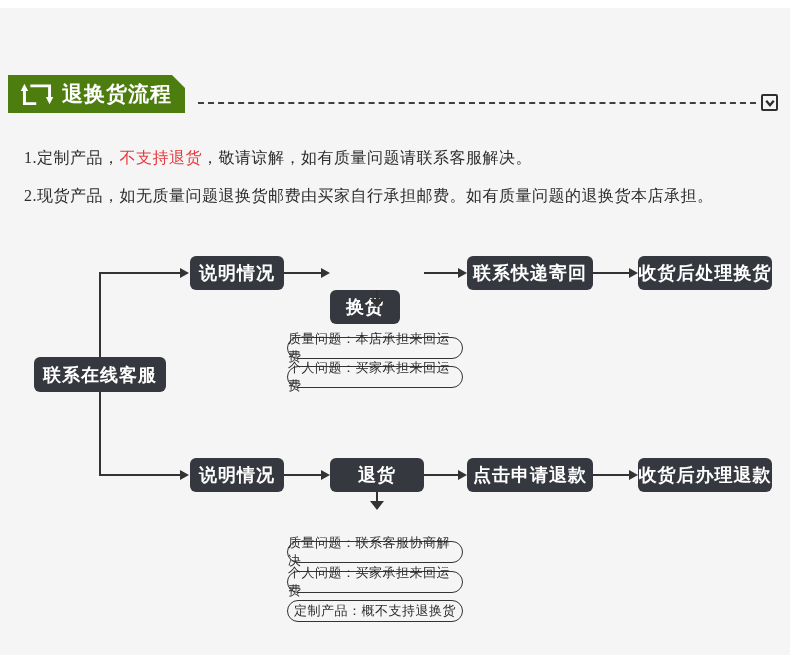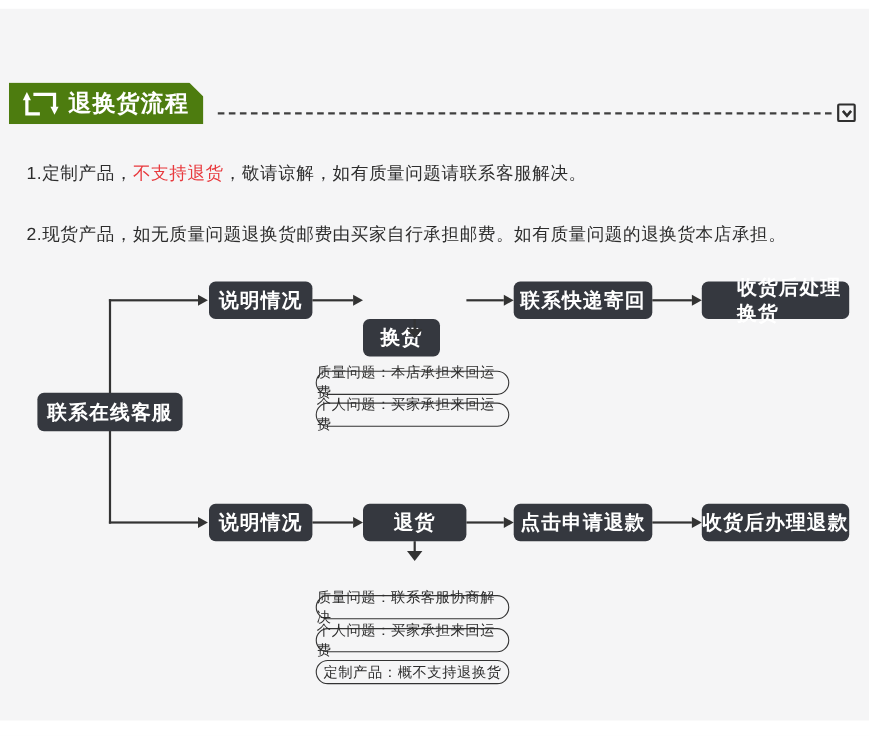--- a/index.html
+++ b/index.html
@@ -17,21 +17,21 @@
     clip-path:polygon(0 0,164px 0,177px 13px,177px 100%,0 100%);
   }
   .banner-title{color:#ffffff;font-size:21px;font-weight:bold;letter-spacing:1px;margin-left:8px;}
   .dash-line{position:absolute;left:198px;top:102px;width:558px;height:0;border-top:2px dashed #3f3f3f;}
   .collapse-box{
     position:absolute;left:761px;top:94px;width:17px;height:17px;box-sizing:border-box;
     border:2px solid #2f2f2f;border-radius:2px;display:flex;align-items:center;justify-content:center;cursor:pointer;
   }
 
   
-  .notice{position:absolute;left:24px;font-size:16px;color:#2d2d2d;letter-spacing:0.5px;}
+  .notice{position:absolute;left:24px;font-size:16px;color:#2d2d2d;letter-spacing:0.5px;font-family:Liberation Serif, serif;}
   .notice .hl{color:#e8393d;}
 
   
   .vline,.hline{background:#333333;position:absolute;}
   .box{
     position:absolute;height:34px;background:#35383f;border-radius:6px;
     color:#ffffff;font-size:18px;font-weight:bold;letter-spacing:1px;
     display:flex;align-items:center;justify-content:center;box-sizing:border-box;
   }
   .head-right{
@@ -70,40 +70,40 @@
 <div class="dash-line"></div>
 <div class="collapse-box">
   <span style="display:inline-flex;">
     <svg width="12" height="10" viewBox="0 0 16 12">
       <polyline points="3,3 8,9 13,3" fill="none" stroke="#2f2f2f" stroke-width="3.2"></polyline>
     </svg>
   </span>
 </div>
 
 <div class="notice" style="top:148px;"><span>1.定制产品，</span><span class="hl">不支持退货</span><span>，敬请谅解，如有质量问题请联系客服解决。</span></div>
-<div class="notice" style="top:203px;"><span>2.现货产品，如无质量问题退换货邮费由买家自行承担邮费。如有质量问题的退换货本店承担。</span></div>
+<div class="notice" style="top:186px;"><span>2.现货产品，如无质量问题退换货邮费由买家自行承担邮费。如有质量问题的退换货本店承担。</span></div>
 
 <div class="vline" style="left:99px;top:272px;width:2px;height:204px;"></div>
 <div class="hline" style="left:99px;top:272px;width:82px;height:2px;"></div>
 <div class="head-right" style="left:180px;top:268px;"></div>
 <div class="hline" style="left:99px;top:474px;width:82px;height:2px;"></div>
 <div class="head-right" style="left:180px;top:470px;"></div>
 
 <div class="box" style="left:34px;top:357px;width:132px;height:35px;">联系在线客服</div>
 
 <div class="box" style="left:190px;top:256px;width:94px;">说明情况</div>
 <div class="hline" style="left:284px;top:272px;width:37px;height:2px;"></div>
 <div class="head-right" style="left:321px;top:268px;"></div>
 <div class="box" style="left:330px;top:256px;width:70px;margin-top:34px;">换货</div>
 <div class="hline" style="left:424px;top:272px;width:34px;height:2px;"></div>
 <div class="head-right" style="left:458px;top:268px;"></div>
 <div class="box" style="left:467px;top:256px;width:126px;">联系快递寄回</div>
 <div class="hline" style="left:593px;top:272px;width:36px;height:2px;"></div>
 <div class="head-right" style="left:629px;top:268px;"></div>
-<div class="box" style="left:638px;top:256px;width:134px;padding-left:32px;">收货后处理换货</div>
+<div class="box" style="left:638px;top:256px;width:134px;">收货后处理换货</div>
 
 <div class="vline" style="left:376px;top:290px;width:2px;height:9px;"></div>
 <div class="tri-down" style="left:370px;top:299px;"></div>
 <div class="pill" style="left:287px;top:314px;">质量问题：本店承担来回运费</div>
 <div class="pill" style="left:287px;top:343px;">个人问题：买家承担来回运费</div>
 
 <div class="box" style="left:190px;top:458px;width:94px;">说明情况</div>
 <div class="hline" style="left:284px;top:474px;width:37px;height:2px;"></div>
 <div class="head-right" style="left:321px;top:470px;"></div>
 <div class="box" style="left:330px;top:458px;width:94px;">退货</div>

